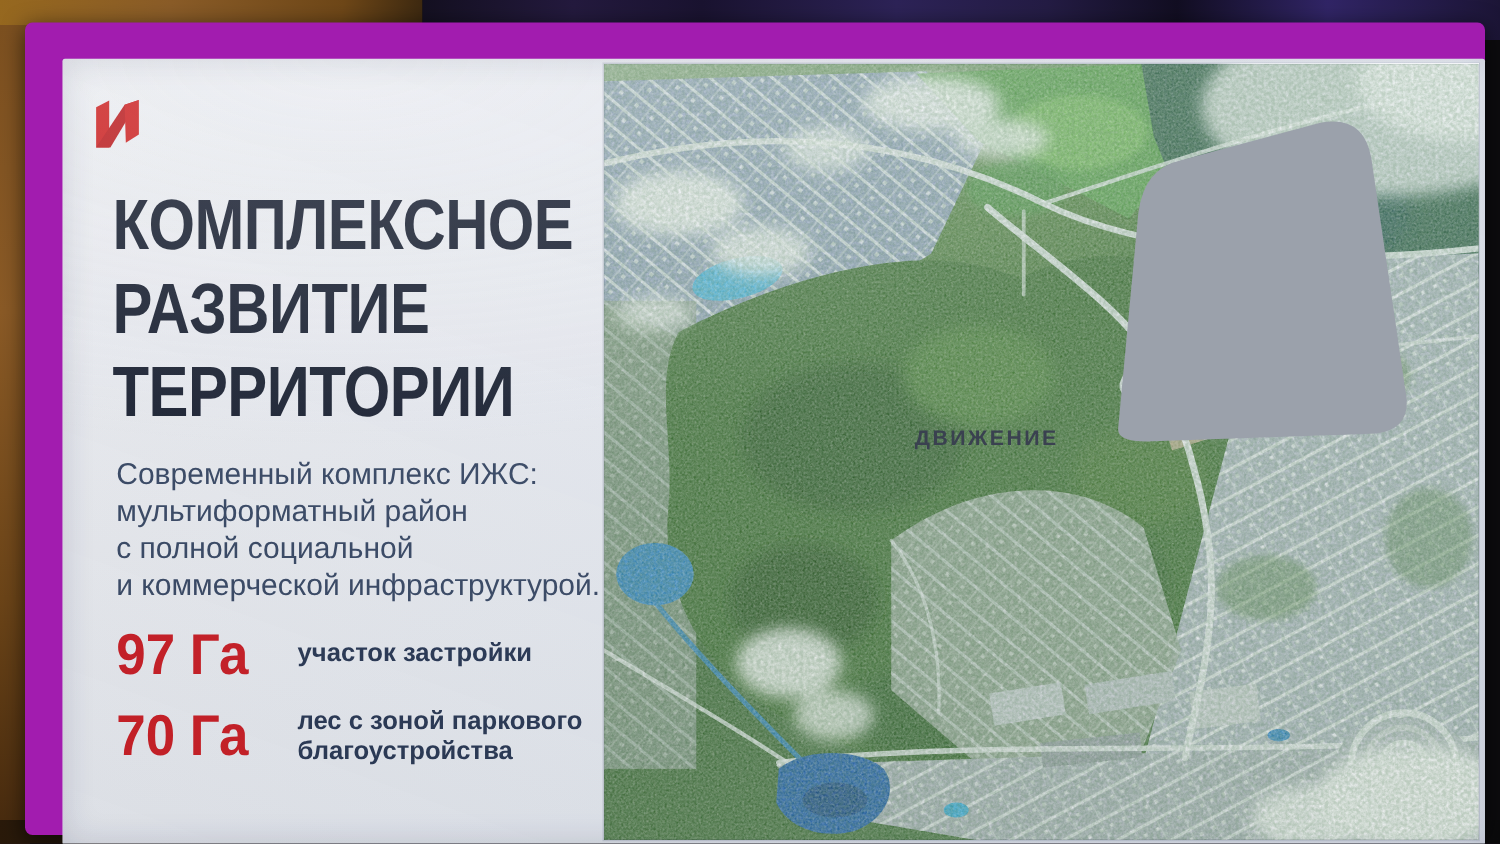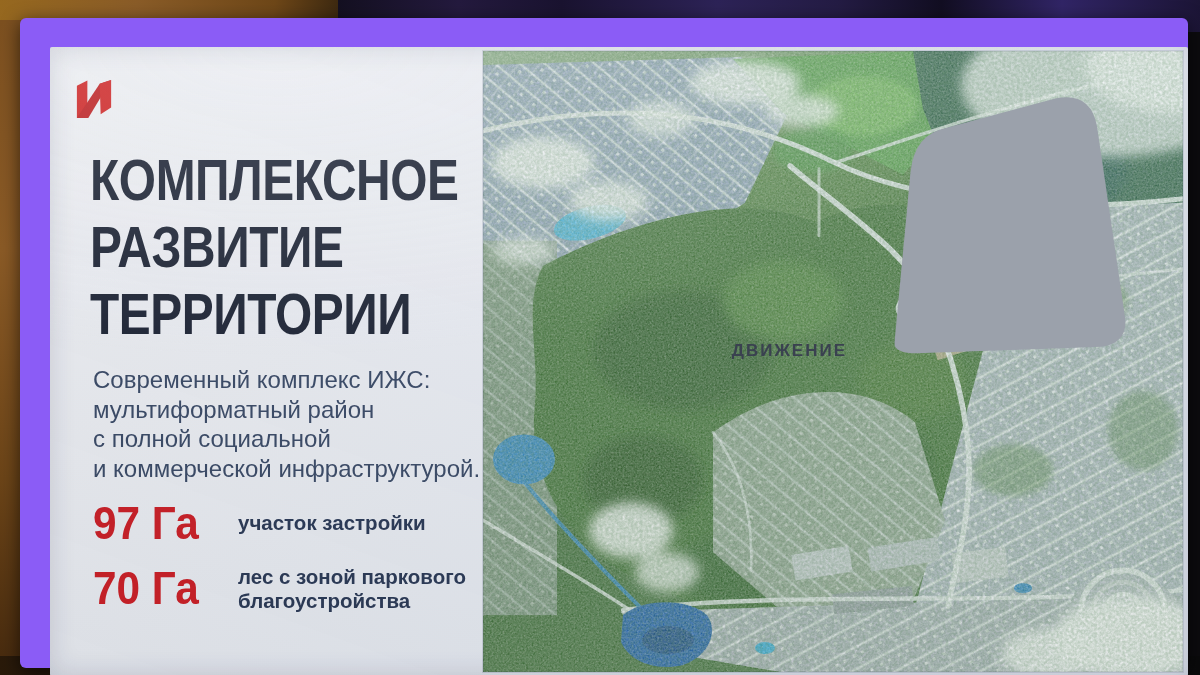--- a/index.html
+++ b/index.html
@@ -11,21 +11,21 @@
     background:linear-gradient(100deg,#96681f 0%,#8a5c28 40%,#6e4718 80%,#3a2710 100%);}
   .wall-top-purple{position:absolute;left:338px;top:0;width:862px;height:32px;
     background:linear-gradient(90deg,#141021 0%,#241a3e 14%,#1a1330 26%,#2d2357 44%,#241c44 58%,#120e22 70%,#312566 84%,#1c1536 100%);}
   .wall-left{position:absolute;left:0;top:20px;width:24px;height:655px;
     background:linear-gradient(180deg,#7c5020 0%,#8a5a26 35%,#6b4418 70%,#45290e 100%);}
   .photo-bottom{position:absolute;left:0;top:656px;width:1200px;height:19px;
     background:linear-gradient(90deg,#2a1a0a 0%,#0b0b0c 18%,#121215 55%,#0a0a0b 100%);}
 
   
   .tv-frame{position:absolute;left:20px;top:18px;width:1168px;height:650px;
-    background:#8b5cf6;border-radius:6px;box-shadow:0 4px 18px rgba(0,0,0,.6);}
+    background:#a21caf;border-radius:6px;box-shadow:0 4px 18px rgba(0,0,0,.6);}
   .tv-screen{position:absolute;left:30px;top:29px;width:1138px;height:629px;
     background:linear-gradient(155deg,#f4f5f7 0%,#eef0f4 35%,#e7ebf1 70%,#dfe4ec 100%);
     border-radius:2px;overflow:hidden;
     box-shadow:inset 0 0 26px rgba(30,40,70,.16);}
 
   
   .brand-logo{position:absolute;left:25px;top:32px;width:38px;height:40px;}
   .slide-title{position:absolute;left:40px;top:100px;
     font-size:57px;line-height:67px;font-weight:800;color:#1d2433;
     letter-spacing:-0.5px;transform:scaleX(.84);transform-origin:left top;white-space:nowrap;}

